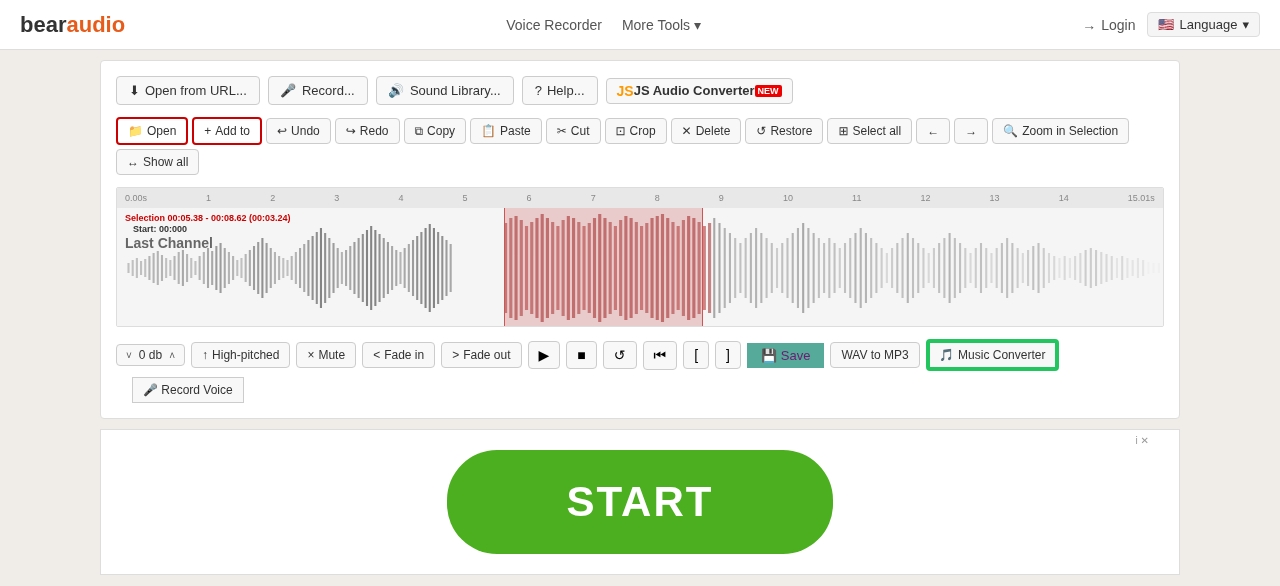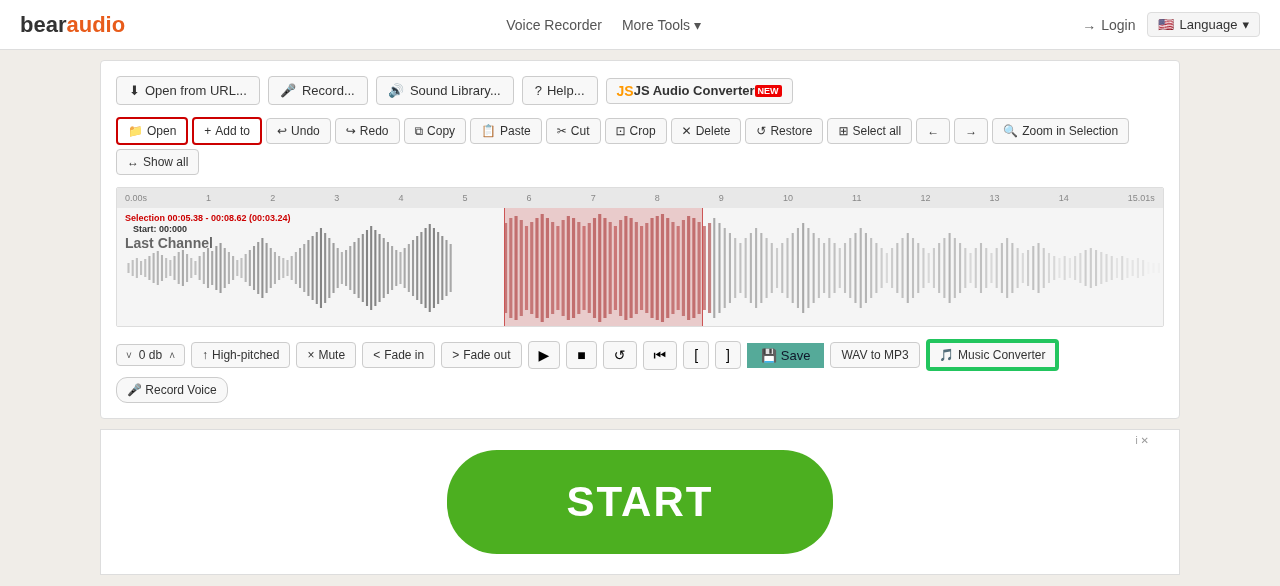--- a/index.html
+++ b/index.html
@@ -46,24 +46,24 @@
 
     
     .waveform-svg { position: absolute; top: 0; left: 0; width: 100%; height: 100%; }
 
     
     .controls-row { display: flex; align-items: center; gap: 6px; flex-wrap: wrap; }
     .db-control { display: flex; align-items: center; gap: 4px; border: 1px solid #ccc; border-radius: 4px; padding: 3px 6px; background: #f8f8f8; font-size: 12px; }
     .db-arrow { cursor: pointer; color: #555; font-size: 10px; padding: 0 3px; }
     .btn-effect { display: inline-flex; align-items: center; gap: 4px; padding: 5px 10px; border: 1px solid #ccc; border-radius: 4px; background: #f8f8f8; cursor: pointer; font-size: 12px; color: #333; white-space: nowrap; }
     .btn-play { background: #f8f8f8; border: 1px solid #ccc; border-radius: 4px; padding: 5px 10px; cursor: pointer; font-size: 14px; }
-    .btn-save { background: #5a9; color: #0f172a; border: none; border-radius: 0; padding: 5px 14px; cursor: pointer; font-size: 13px; }
+    .btn-save { background: #5a9; color: #701a75; border: none; border-radius: 0; padding: 5px 14px; cursor: pointer; font-size: 13px; }
     .btn-wav { background: #f8f8f8; border: 1px solid #ccc; border-radius: 4px; padding: 5px 10px; cursor: pointer; font-size: 12px; color: #333; }
     .btn-music { background: #f8f8f8; border: 4px solid #22c55e; border-radius: 4px; padding: 5px 10px; cursor: pointer; font-size: 12px; color: #333; }
-    .btn-record { background: #f8f8f8; border: 1px solid #ccc; border-radius: 11px; padding: 5px 10px; cursor: pointer; font-size: 12px; color: #333; }
+    .btn-record { background: #f8f8f8; border: 1px solid #ccc; border-radius: 0; padding: 5px 10px; cursor: pointer; font-size: 12px; color: #333; margin-left: 16px; }
 
     
     .ad-area { margin: 10px auto; width: 1080px; background: #fff; border: 1px solid #ddd; padding: 20px; text-align: center; position: relative; }
     .ad-label { position: absolute; top: 5px; right: 30px; font-size: 10px; color: #999; display: flex; align-items: center; gap: 3px; }
     .start-btn { background: #4caf20; color: #fff; border: none; border-radius: 50px; padding: 28px 120px; font-size: 42px; font-weight: bold; cursor: pointer; letter-spacing: 2px; }
   </style>
 </head>
 <body>
 
 <div class="header">

